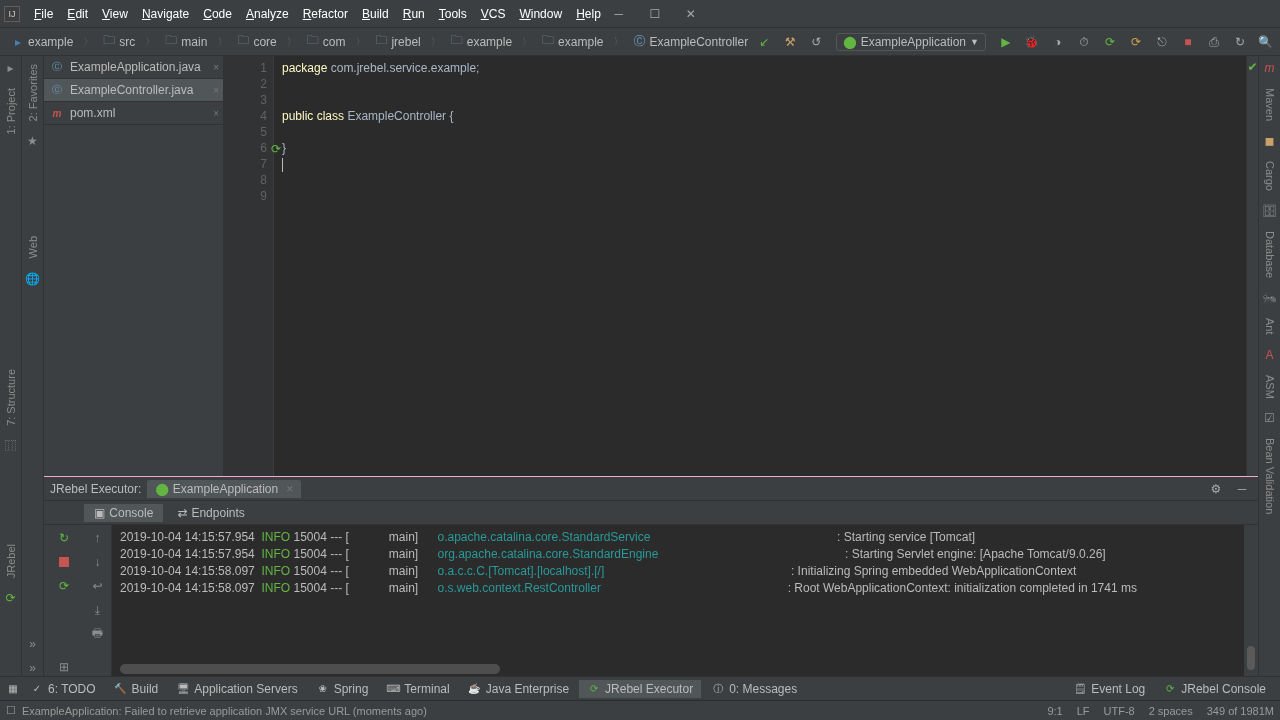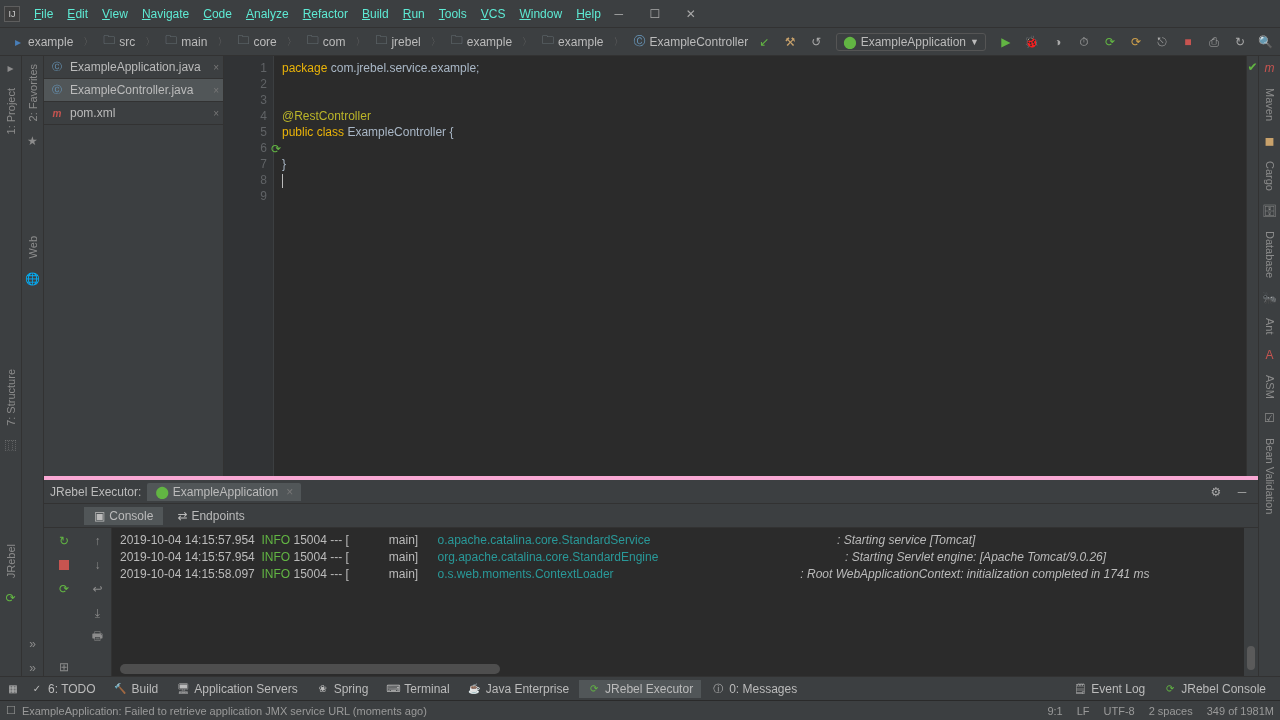--- a/index.html
+++ b/index.html
@@ -1,20 +1,20 @@
 <!DOCTYPE html>
 <html><head>
 <meta charset="utf-8">
 <style>
 * { margin: 0; padding: 0; box-sizing: border-box; font-family: "Segoe UI", Arial, sans-serif; }
 body { background: #3c3f41; color: #bbbbbb; font-size: 12px; overflow: hidden; width: 1280px; height: 720px; }
 .titlebar { height: 28px; background: #3c3f41; display: flex; align-items: center; padding: 0 4px; border-bottom: 1px solid #323232; }
 .app-icon { width: 16px; height: 16px; background: #3d3d3d; border: 1px solid #5e5e5e; margin-right: 8px; display:flex; align-items:center; justify-content:center; font-size:9px; color:#ccc;}
 .menubar { display: flex; gap: 2px; }
-.menu-item { padding: 2px 6px; color: #5eead4; cursor: pointer; }
+.menu-item { padding: 2px 6px; color: #ffffff; cursor: pointer; }
 .menu-item .mn { text-decoration: underline; }
 .title-text { flex: 1; text-align: center; color: #808080; font-size: 12px; }
 .win-controls { display: flex; gap: 12px; margin-right: 6px; }
 .win-btn { width: 24px; height: 18px; display:flex; align-items:center; justify-content:center; color:#a9a9a9; cursor:pointer; }
 .toolbar { height: 28px; background: #3c3f41; display: flex; align-items: center; padding: 0 6px; border-bottom: 1px solid #323232; justify-content: space-between; }
 .breadcrumb { display: flex; align-items: center; gap: 4px; }
 .bc-item { display: flex; align-items: center; gap: 4px; padding: 2px 6px; color: #bbbbbb; cursor:pointer; }
 .bc-sep { color: #6a6a6a; font-size: 10px; }
 .bc-icon { width:12px; height:12px; display:inline-flex; align-items:center; justify-content:center; }
 .folder-i { color:#87939a; }
@@ -41,44 +41,44 @@
 .java-icon { color:#6897bb; }
 .xml-icon { color:#c75450; font-style:italic; font-weight:bold; }
 .close-x { position:absolute; right:4px; color:#777; font-size:10px; }
 .editor-wrap { flex:1; display:flex; }
 .editor-cols { flex:1; display:flex; }
 .gutter { width: 50px; background: #313335; color:#606366; text-align:right; padding: 4px 6px 4px 0; font-family: "Consolas", monospace; font-size: 12px; line-height: 16px; border-right:1px solid #3c3f41; }
 .gutter-line { height:16px; position:relative; }
 .gutter-marker { position:absolute; right:-14px; top:1px; width:12px; height:12px; }
 .code { flex:1; padding: 4px 8px; font-family: "Consolas", monospace; font-size: 12px; line-height: 16px; color:#a9b7c6; position:relative; }
 .code-line { height:16px; white-space:pre; }
-.kw-orange { color:#eab308; }
+.kw-orange { color:#fef9c3; }
 .kw-yellow { color:#bbb529; }
 .plain { color:#a9b7c6; }
 .cursor { display:inline-block; width:1px; height:14px; background:#bbbbbb; vertical-align:middle; }
 .editor-status-strip { width:12px; background:#3c3f41; border-left:1px solid #323232; }
 .check-ok { color:#62b543; font-size:12px; display:block; text-align:center; padding-top:4px; }
-.bottom-split { height: 200px; background:#2b2b2b; border-top:4px solid #f9a8d4; display:flex; flex-direction:column; }
+.bottom-split { height: 200px; background:#2b2b2b; border-top:1px solid #f9a8d4; display:flex; flex-direction:column; }
 .exec-header { height:24px; background:#3c3f41; display:flex; align-items:center; padding:0 6px; border-bottom:1px solid #323232; justify-content:space-between; }
 .exec-left { display:flex; align-items:center; gap:6px; }
 .exec-tab { display:flex; align-items:center; gap:4px; padding:2px 8px; background:#515658; border-radius:2px 2px 0 0; }
 .exec-right { display:flex; gap:6px; }
 .console-tabs { height:24px; background:#3c3f41; display:flex; align-items:center; padding-left:40px; gap:4px; border-bottom:1px solid #323232; }
 .console-tab { display:flex; align-items:center; gap:4px; padding:2px 10px; cursor:pointer; }
 .console-tab.active { background:#515658; }
 .console-body { flex:1; display:flex; }
 .console-gutter { width:40px; background:#3c3f41; display:flex; flex-direction:column; align-items:center; padding-top:4px; gap:6px; }
 .console-gutter2 { width:28px; background:#3c3f41; display:flex; flex-direction:column; align-items:center; padding-top:4px; gap:6px; border-right:1px solid #323232; }
 .cg-icon { width:18px; height:18px; display:flex; align-items:center; justify-content:center; color:#8c8c8c; cursor:pointer; }
 .stop-square { width:10px; height:10px; background:#c75450; }
 .console-text { flex:1; padding:4px 8px; font-family:"Consolas",monospace; font-size:12px; line-height:17px; color:#bbbbbb; overflow:hidden; position:relative; }
 .log-line { white-space:pre; }
 .log-info { color:#62b543; }
 .log-cyan { color:#299999;margin-left:16px; }
-.log-msg { color:#bbbbbb;font-style:italic; }
+.log-msg { color:#bbbbbb; }
 .console-scroll { position:absolute; bottom:2px; left:8px; height:10px; width:380px; background:#4e4e4e; border-radius:5px; }
 .console-vscroll { width:14px; background:#3c3f41; position:relative; }
 .console-vscroll-thumb { position:absolute; bottom:6px; left:3px; width:8px; height:24px; background:#5a5a5a; border-radius:4px; }
 .bottom-tabs { height:24px; background:#3c3f41; display:flex; align-items:center; border-top:1px solid #323232; padding:0 6px; justify-content:space-between; }
 .bt-left { display:flex; align-items:center; gap:2px; }
 .bt-item { display:flex; align-items:center; gap:4px; padding:2px 8px; cursor:pointer; color:#bbbbbb; }
 .bt-item.active { background:#515658; }
 .bt-icon { width:14px; height:14px; display:inline-flex; align-items:center; justify-content:center; font-size:10px; }
 .status-bar { height:20px; background:#3c3f41; display:flex; align-items:center; padding:0 6px; border-top:1px solid #2a2a2a; justify-content:space-between; font-size:11px; color:#9a9a9a; }
 .status-right { display:flex; gap:14px; }
@@ -230,21 +230,20 @@
             <div class="gutter-line">5</div>
             <div class="gutter-line">6<span class="gutter-marker" style="color: rgb(98, 181, 67);">⟳</span></div>
             <div class="gutter-line">7</div>
             <div class="gutter-line">8</div>
             <div class="gutter-line">9</div>
           </div>
         <div class="code" id="code">
             <div class="code-line"><span class="kw-orange">package </span><span class="plain">com.jrebel.service.example;</span></div>
             <div class="code-line"></div>
             <div class="code-line"></div>
-            <div class="code-line"><span class="kw-yellow">@RestController</span></div>
             <div class="code-line"><span class="kw-orange">public class </span><span class="plain">ExampleController {</span></div>
             <div class="code-line"></div>
             <div class="code-line"><span class="plain">}</span></div>
             <div class="code-line"><span class="cursor"></span></div>
           </div>
         <div class="editor-status-strip">
           <span class="check-ok">✔</span>
         </div>
       </div>
     </div>
@@ -287,21 +286,22 @@
         <div class="console-gutter2">
           <div class="cg-icon">↑</div>
           <div class="cg-icon">↓</div>
           <div class="cg-icon">↩</div>
           <div class="cg-icon">⤓</div>
           <div class="cg-icon">🖶</div>
         </div>
         <div class="console-text" id="console">
             <div class="log-line">2019-10-04 14:15:57.954  <span class="log-info">INFO</span> 15004 --- [            main] <span class="log-cyan">o.apache.catalina.core.StandardService</span>                                                        <span class="log-msg">: Starting service [Tomcat]</span></div>
             <div class="log-line">2019-10-04 14:15:57.954  <span class="log-info">INFO</span> 15004 --- [            main] <span class="log-cyan">org.apache.catalina.core.StandardEngine</span>                                                        <span class="log-msg">: Starting Servlet engine: [Apache Tomcat/9.0.26]</span></div>
-            <div class="log-line">2019-10-04 14:15:58.097  <span class="log-info">INFO</span> 15004 --- [            main] <span class="log-cyan">o.s.web.moments.ContextLoader</span>                                                        <span class="log-msg">: Root WebApplicationContext: initialization completed in 1741 ms</span></div>
+            <div class="log-line">2019-10-04 14:15:58.097  <span class="log-info">INFO</span> 15004 --- [            main] <span class="log-cyan">o.a.c.c.C.[Tomcat].[localhost].[/]</span>                                                        <span class="log-msg">: Initializing Spring embedded WebApplicationContext</span></div>
+            <div class="log-line">2019-10-04 14:15:58.097  <span class="log-info">INFO</span> 15004 --- [            main] <span class="log-cyan">o.s.web.context.RestController</span>                                                        <span class="log-msg">: Root WebApplicationContext: initialization completed in 1741 ms</span></div>
             <div class="console-scroll"></div>
           </div>
         <div class="console-vscroll">
           <div class="console-vscroll-thumb"></div>
         </div>
       </div>
     </div>
   </div>
 
   <div class="right-tool-strip">

